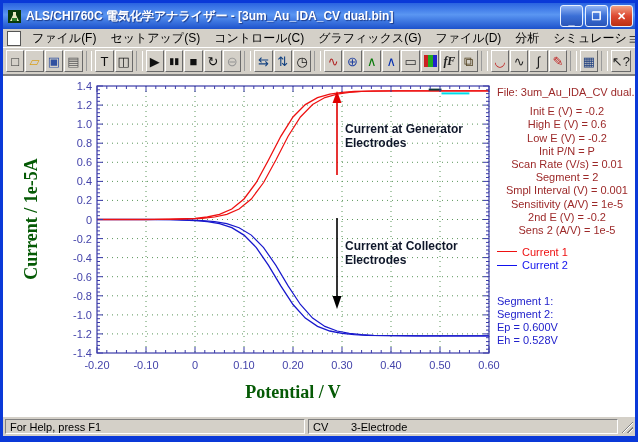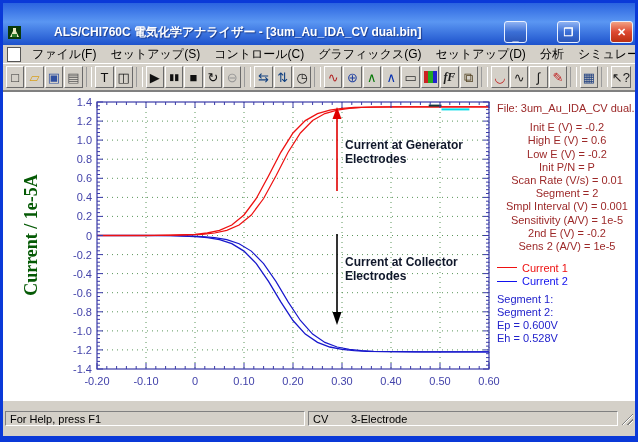--- a/index.html
+++ b/index.html
@@ -1,20 +1,20 @@
 <!DOCTYPE html>
 <html><head>
 <meta charset="utf-8">
 <style>
   html,body{margin:0;padding:0;background:#808080;font-family:"Liberation Sans",sans-serif;}
   .window{position:relative;width:638px;height:442px;box-sizing:border-box;
     border:3px solid #0a39d8;border-bottom-width:6px;background:#d4d0c8;overflow:hidden;}
   
-  .titlebar{height:26px;display:flex;align-items:center;padding:16px 2px 0 4px;
-    background:linear-gradient(180deg,#2a63e0 0%,#5a96f2 45%,#1d52cc 100%);gap:28px;}
+  .titlebar{height:26px;display:flex;align-items:center;padding:0 2px 0 4px;
+    background:linear-gradient(180deg,#2a63e0 0%,#5a96f2 45%,#1d52cc 100%);}
   .app-icon{width:15px;height:15px;margin-right:4px;flex:0 0 auto;}
   .title-text{flex:1;color:#fff;font-weight:bold;font-size:12px;white-space:nowrap;overflow:hidden;
     text-shadow:1px 1px 1px #1a3a8a;}
   .cap-btn{width:21px;height:20px;margin-left:2px;border-radius:3px;border:1px solid #e8f0ff;
     color:#fff;font-size:11px;font-weight:bold;display:flex;align-items:center;justify-content:center;
     background:linear-gradient(180deg,#8fb3f3 0%,#3b6fd6 50%,#2a55b8 100%);}
   .cap-btn.close{background:linear-gradient(180deg,#f2a284 0%,#dd4932 50%,#bb3012 100%);}
   .cap-btn.min span{margin-top:7px;}
   
   .menubar{height:18px;display:flex;align-items:center;background:#d4d0c8;font-size:12px;
@@ -46,23 +46,23 @@
   .anno-col{left:342px;top:163px;}
   
   .info{position:absolute;left:494px;top:10px;width:140px;font-size:11px;line-height:13.2px;
     color:#9c2828;}
   .info-line{white-space:pre;overflow:hidden;}
   .info-params{margin-top:6px;text-align:center;}
   .info-legend{margin-top:9px;}
   .legend-line{white-space:nowrap;}
   .legend-dash{display:inline-block;width:20px;height:3px;vertical-align:middle;margin-right:5px;
     border-top:1px solid;}
-  .info-results{margin-top:4px;color:#2222cc;}
+  .info-results{margin-top:22px;color:#2222cc;}
   
-  .statusbar{position:absolute;left:0;right:0;bottom:0;height:35px;background:#d4d0c8;display:flex;
+  .statusbar{position:absolute;left:0;right:0;bottom:0;height:19px;background:#d4d0c8;display:flex;
     align-items:center;font-size:11px;padding:1px 2px;box-sizing:border-box;}
   .spanel{height:15px;line-height:15px;border:1px solid;border-color:#808080 #fff #fff #808080;
     padding:0 4px;white-space:nowrap;box-sizing:border-box;}
   .spanel.help{flex:0 0 300px;margin-right:3px;}
   .spanel.tech{flex:1;display:flex;}
   .tech-cv{width:38px;}
   .grip{width:13px;height:13px;margin-left:2px;
     background:repeating-linear-gradient(135deg,#d4d0c8 0 2px,#808080 2px 3px,#fff 3px 4px);
     clip-path:polygon(100% 0,100% 100%,0 100%);}
 </style>
@@ -85,21 +85,21 @@
     <div class="cap-btn close">✕</div>
   </div>
 
   <div class="menubar">
     <div class="doc-icon"></div>
     <div style="display:flex">
         <span class="menu-item">ファイル(F)</span>
         <span class="menu-item">セットアップ(S)</span>
         <span class="menu-item">コントロール(C)</span>
         <span class="menu-item">グラフィックス(G)</span>
-        <span class="menu-item">セットアップ(D)</span>
+        <span class="menu-item">ファイル(D)</span>
         <span class="menu-item">分析</span>
         <span class="menu-item">シミュレーション</span>
       </div>
     <div class="menu-spacer"></div>
 
   </div>
 
   <div class="toolbar">
       <div class="tbtn">
         <span style="color: rgb(48, 48, 48);">□</span>

